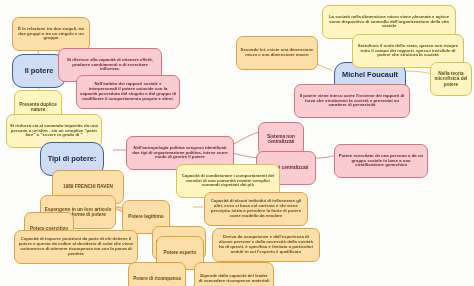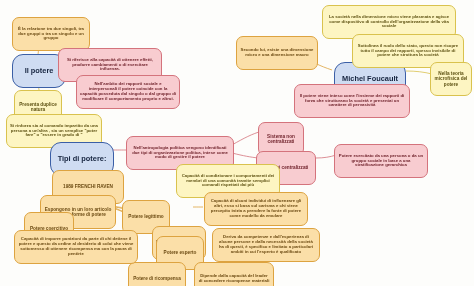--- a/index.html
+++ b/index.html
@@ -134,21 +134,21 @@
   </div>
 
   <div class="node n-yellow n-mid" style="left:14px; top:90px; width:48px; height:18px;">
     <span>Presenta duplice natura</span>
   </div>
 
   <div class="node n-yellow" style="left:6px; top:114px; width:96px; height:22px;">
     <span>Si rinforza sia al comando impartito da una persona a un'altra , sia un semplice "poter fare" o "essere in grado di "</span>
   </div>
 
-  <div class="node n-root" style="left:334px; top:62px; width:72px; height:16px;">
+  <div class="node n-root" style="left:334px; top:62px; width:72px; height:16px;align-items:flex-end;">
     <span>Michel Foucault</span>
   </div>
 
   <div class="node n-orange" style="left:236px; top:36px; width:82px; height:21px;">
     <span>Secondo lui, esiste una dimensione micro e una dimensione macro</span>
   </div>
 
   <div class="node n-yellow" style="left:322px; top:5px; width:134px; height:22px;">
     <span>La società nella dimensione micro viene plasmata e agisce come dispositivo di controllo dell'organizzazione della vita sociale</span>
   </div>
@@ -158,21 +158,21 @@
   </div>
 
   <div class="node n-yellow n-mid" style="left:430px; top:62px; width:42px; height:22px;">
     <span>Nella teoria microfisica del potere</span>
   </div>
 
   <div class="node n-pink" style="left:294px; top:84px; width:116px; height:23px;">
     <span>Il potere viene inteso come l'insieme dei rapporti di forza che strutturano la società e presentai un carattere di pervasività</span>
   </div>
 
-  <div class="node n-root" style="left:50px; top:142px; width:64px; height:16px;">
+  <div class="node n-root" style="left:40px; top:142px; width:64px; height:16px;">
     <span>Tipi di potere:</span>
   </div>
 
   <div class="node n-pink" style="left:126px; top:136px; width:108px; height:24px;">
     <span>Nell'antropologia politica vengono identificati due tipi di organizzazione politica, intese come modo di gestire il potere</span>
   </div>
 
   <div class="node n-pink n-mid" style="left:258px; top:122px; width:46px; height:17px;">
     <span>Sistema non centralizzati</span>
   </div>

